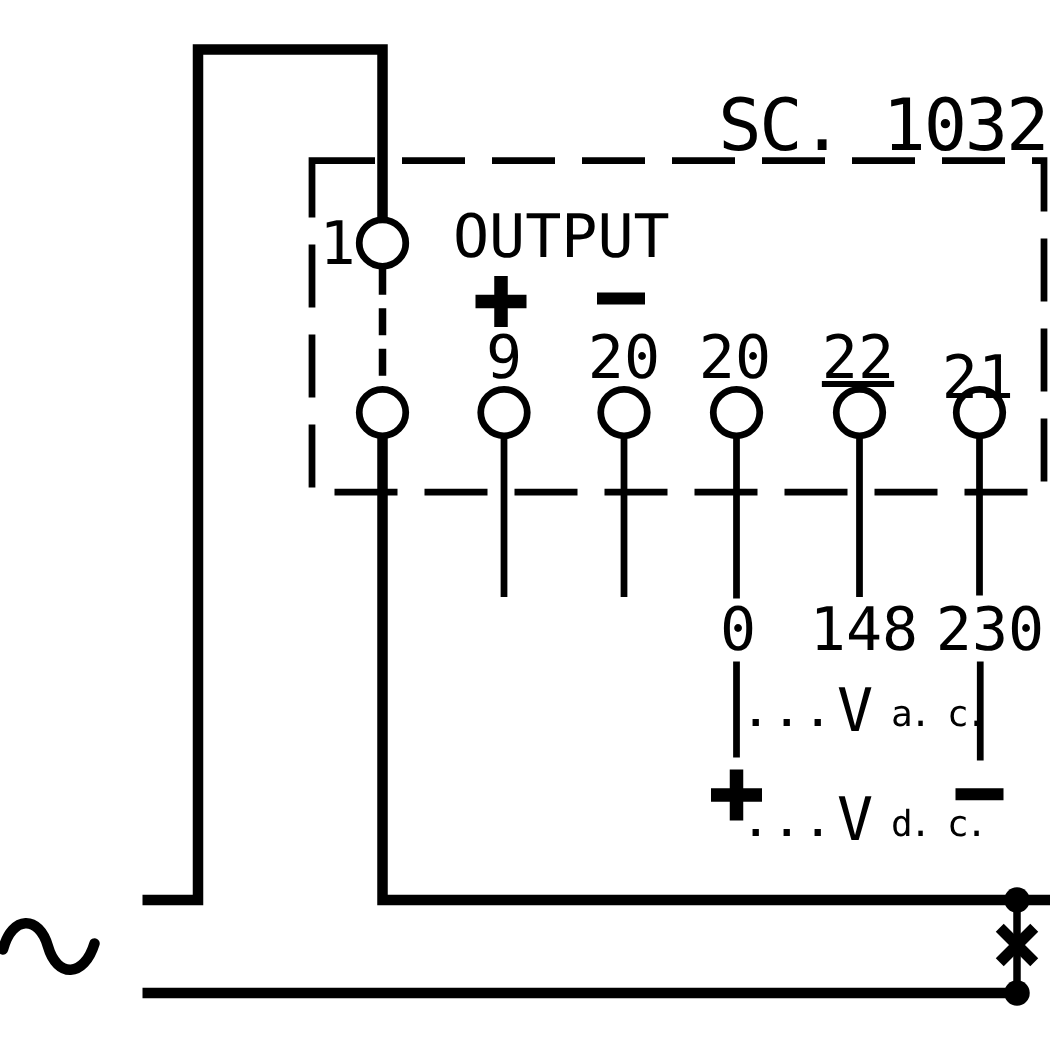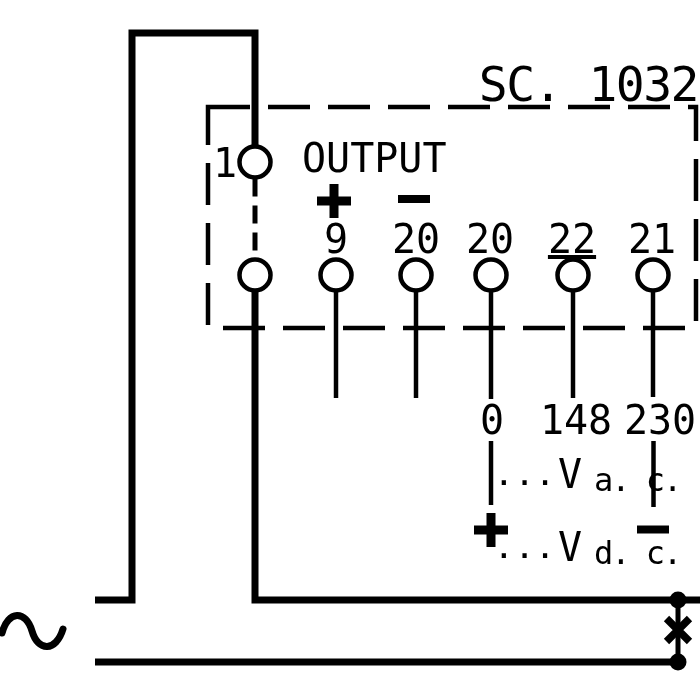--- a/index.html
+++ b/index.html
@@ -20,21 +20,21 @@
     line-height: 1;
     white-space: pre;
     color: inherit;
     font-family: "DejaVu Sans Mono", "Liberation Mono", monospace;
   }
   .big   { font-size: 40px; }
   .ctr   { transform: translateX(-50%); }
   .sc    { font-size: 48px; letter-spacing: -1.5px; text-align: right; }
   .dots  { font-size: 26px; font-weight: bold; letter-spacing: 5px; }
   .vunit { font-size: 40px; }
-  .vtype { font-size: 32px; letter-spacing: -2px; }
+  .vtype { font-size: 24px; letter-spacing: -2px; }
 </style>
 </head>
 <body style="background: rgb(255, 255, 255);">
 
 <div id="stage" style="color: rgb(0, 0, 0);">
 
   <svg width="700" height="700" viewBox="0 0 700 700" fill="none" stroke="currentColor">
 
     <path d="M95 600 H132 V33 H255 V146.5" stroke-width="7"></path>
 
@@ -85,21 +85,21 @@
 
   <div class="t big ctr" style="left:225px; top:143px;">1</div>
 
   <div class="t big" style="left:302px; top:138px;">OUTPUT</div>
 
 
   <div class="t big ctr" style="left:336px; top:219px;">9</div>
   <div class="t big ctr" style="left:416px; top:219px;">20</div>
   <div class="t big ctr" style="left:490px; top:219px;">20</div>
   <div class="t big ctr" style="left:572px; top:219px;text-decoration:underline;">22</div>
-  <div class="t big ctr" style="left:652px; top:219px;">21</div>
+  <div class="t big ctr" style="left:652px; top:232px;">21</div>
 
   <div class="t big ctr" style="left:492px; top:400px;">0</div>
   <div class="t big ctr" style="left:576px; top:400px;">148</div>
   <div class="t big ctr" style="left:660px; top:400px;text-align:center;">230</div>
 
   <div class="t dots" style="left:496px; top:463px;">...</div>
   <div class="t vunit" style="left:558px; top:454px;">V</div>
   <div class="t vtype" style="left:594px; top:464px;">a. c.</div>
 
   <div class="t dots" style="left:496px; top:536px;">...</div>

